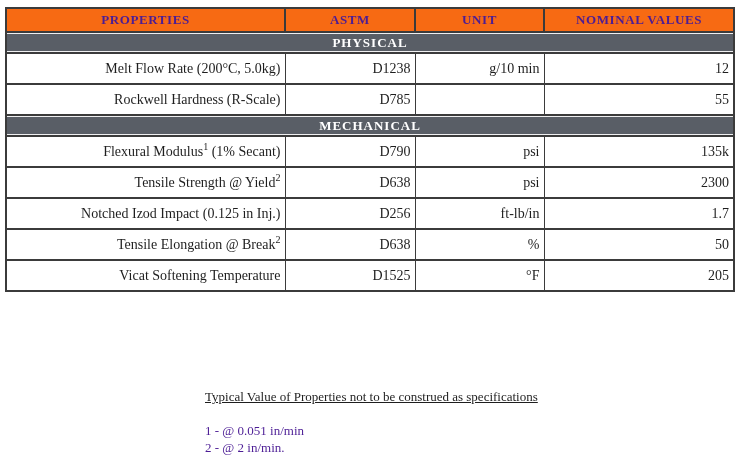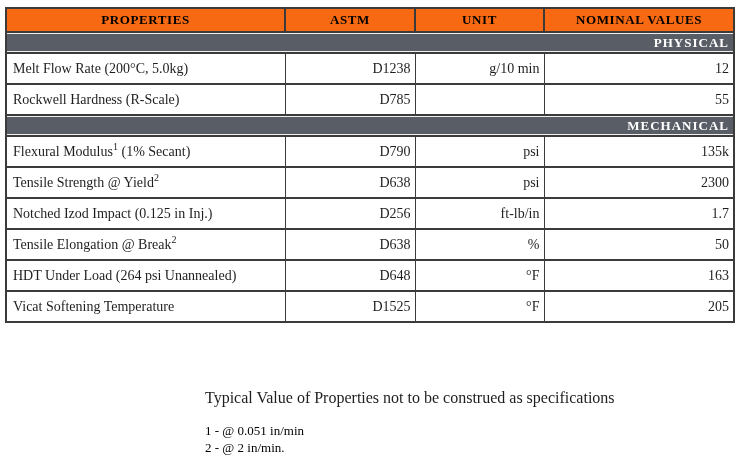--- a/index.html
+++ b/index.html
@@ -27,76 +27,77 @@
     table-layout: fixed;
     border: 2px solid var(--border-color, #3b3b3b);
   }
   .props-table col.c1 { width: 279px; }
   .props-table col.c2 { width: 130px; }
   .props-table col.c3 { width: 129px; }
   .props-table col.c4 { width: 190px; }
 
   .props-table th {
     background: var(--accent, #f76a13);
-    color: #000000;
+    color: #4c1d95;
     font-weight: bold;
     font-size: 13px;
     letter-spacing: 0.6px;
     text-align: center;
     height: 22px;
     border: 2px solid var(--border-color, #3b3b3b);
     padding: 0;
   }
   .props-table td {
     border: 1px solid var(--border-color, #3b3b3b);
     border-top-width: 2px;
     border-bottom-width: 2px;
     font-size: 14px;
     padding: 0 4px;
     height: 29px;
     background: #ffffff;
     white-space: nowrap;
     overflow: hidden;
   }
   .props-table td.prop {
-    text-align: left;
+    text-align: right;
     padding-left: 6px;
     margin-top: 47px;
   }
   .props-table td.center {
     text-align: right;
   }
   .props-table td.section {
     background: var(--section-bg, #595e66);
     color: #ffffff;
     font-weight: bold;
     font-size: 13px;
     letter-spacing: 1px;
-    text-align: right;
+    text-align: center;
     height: 19px;
     box-shadow: inset 0 1px 0 rgba(255,255,255,0.9), inset 0 -1px 0 rgba(255,255,255,0.9);
   }
   sup.fn {
     font-size: 0.72em;
     vertical-align: super;
     line-height: 0;
   }
   .footer-note {
     position: absolute;
     left: 205px;
     top: 389px;
-    font-size: 16px;
+    font-size: 13px;
     color: #1e1e1e;
+    text-decoration: underline;
   }
   .footnotes {
     position: absolute;
     left: 205px;
     top: 422px;
     font-size: 13px;
-    color: #000000;
+    color: #4c1d95;
     line-height: 17px;
   }
 </style>
 </head>
 <body>
 
 <div class="page">
 
   <table class="props-table">
     <colgroup>
@@ -151,26 +152,20 @@
           <td class="center">ft-lb/in</td>
           <td class="center">1.7</td>
         </tr>
         <tr>
           <td class="prop">Tensile Elongation @ Break<sup class="fn">2</sup></td>
           <td class="center">D638</td>
           <td class="center">%</td>
           <td class="center">50</td>
         </tr>
         <tr>
-          <td class="prop">HDT Under Load (264 psi Unannealed)</td>
-          <td class="center">D648</td>
-          <td class="center">°F</td>
-          <td class="center">163</td>
-        </tr>
-        <tr>
           <td class="prop">Vicat Softening Temperature</td>
           <td class="center">D1525</td>
           <td class="center">°F</td>
           <td class="center">205</td>
         </tr>
       </tbody>
   </table>
 
   <div class="footer-note">Typical Value of Properties not to be construed as specifications</div>
 

